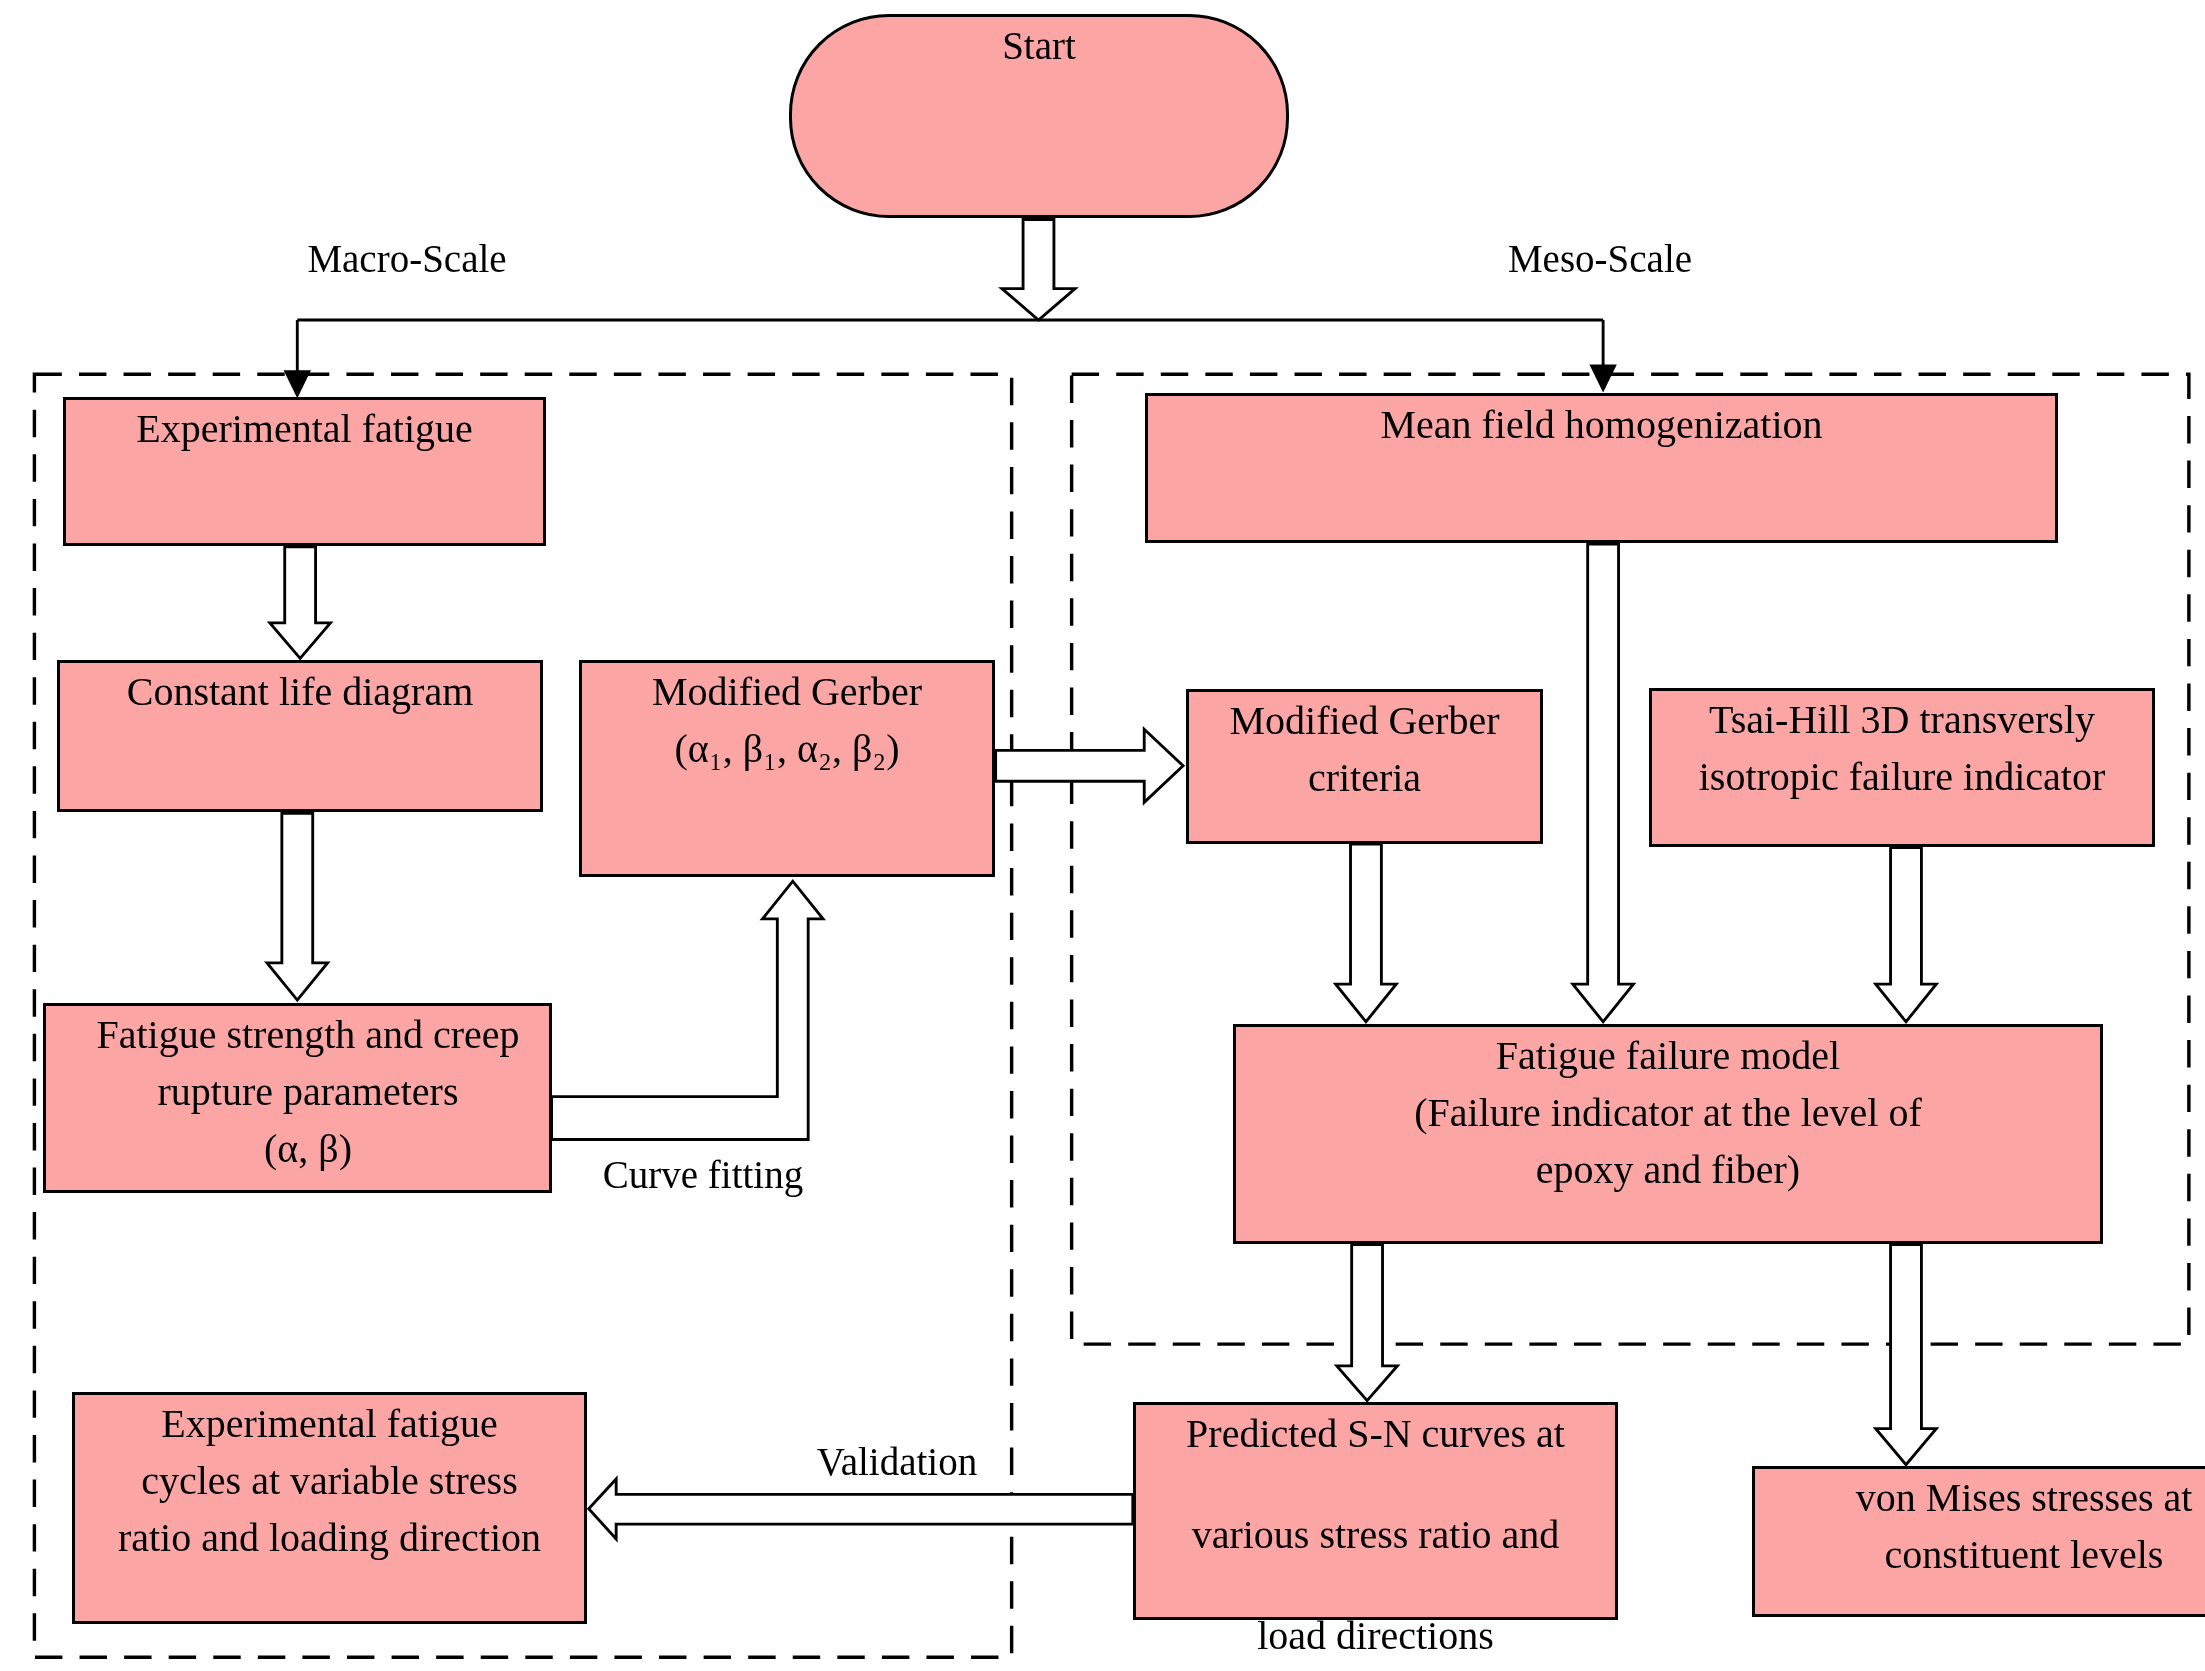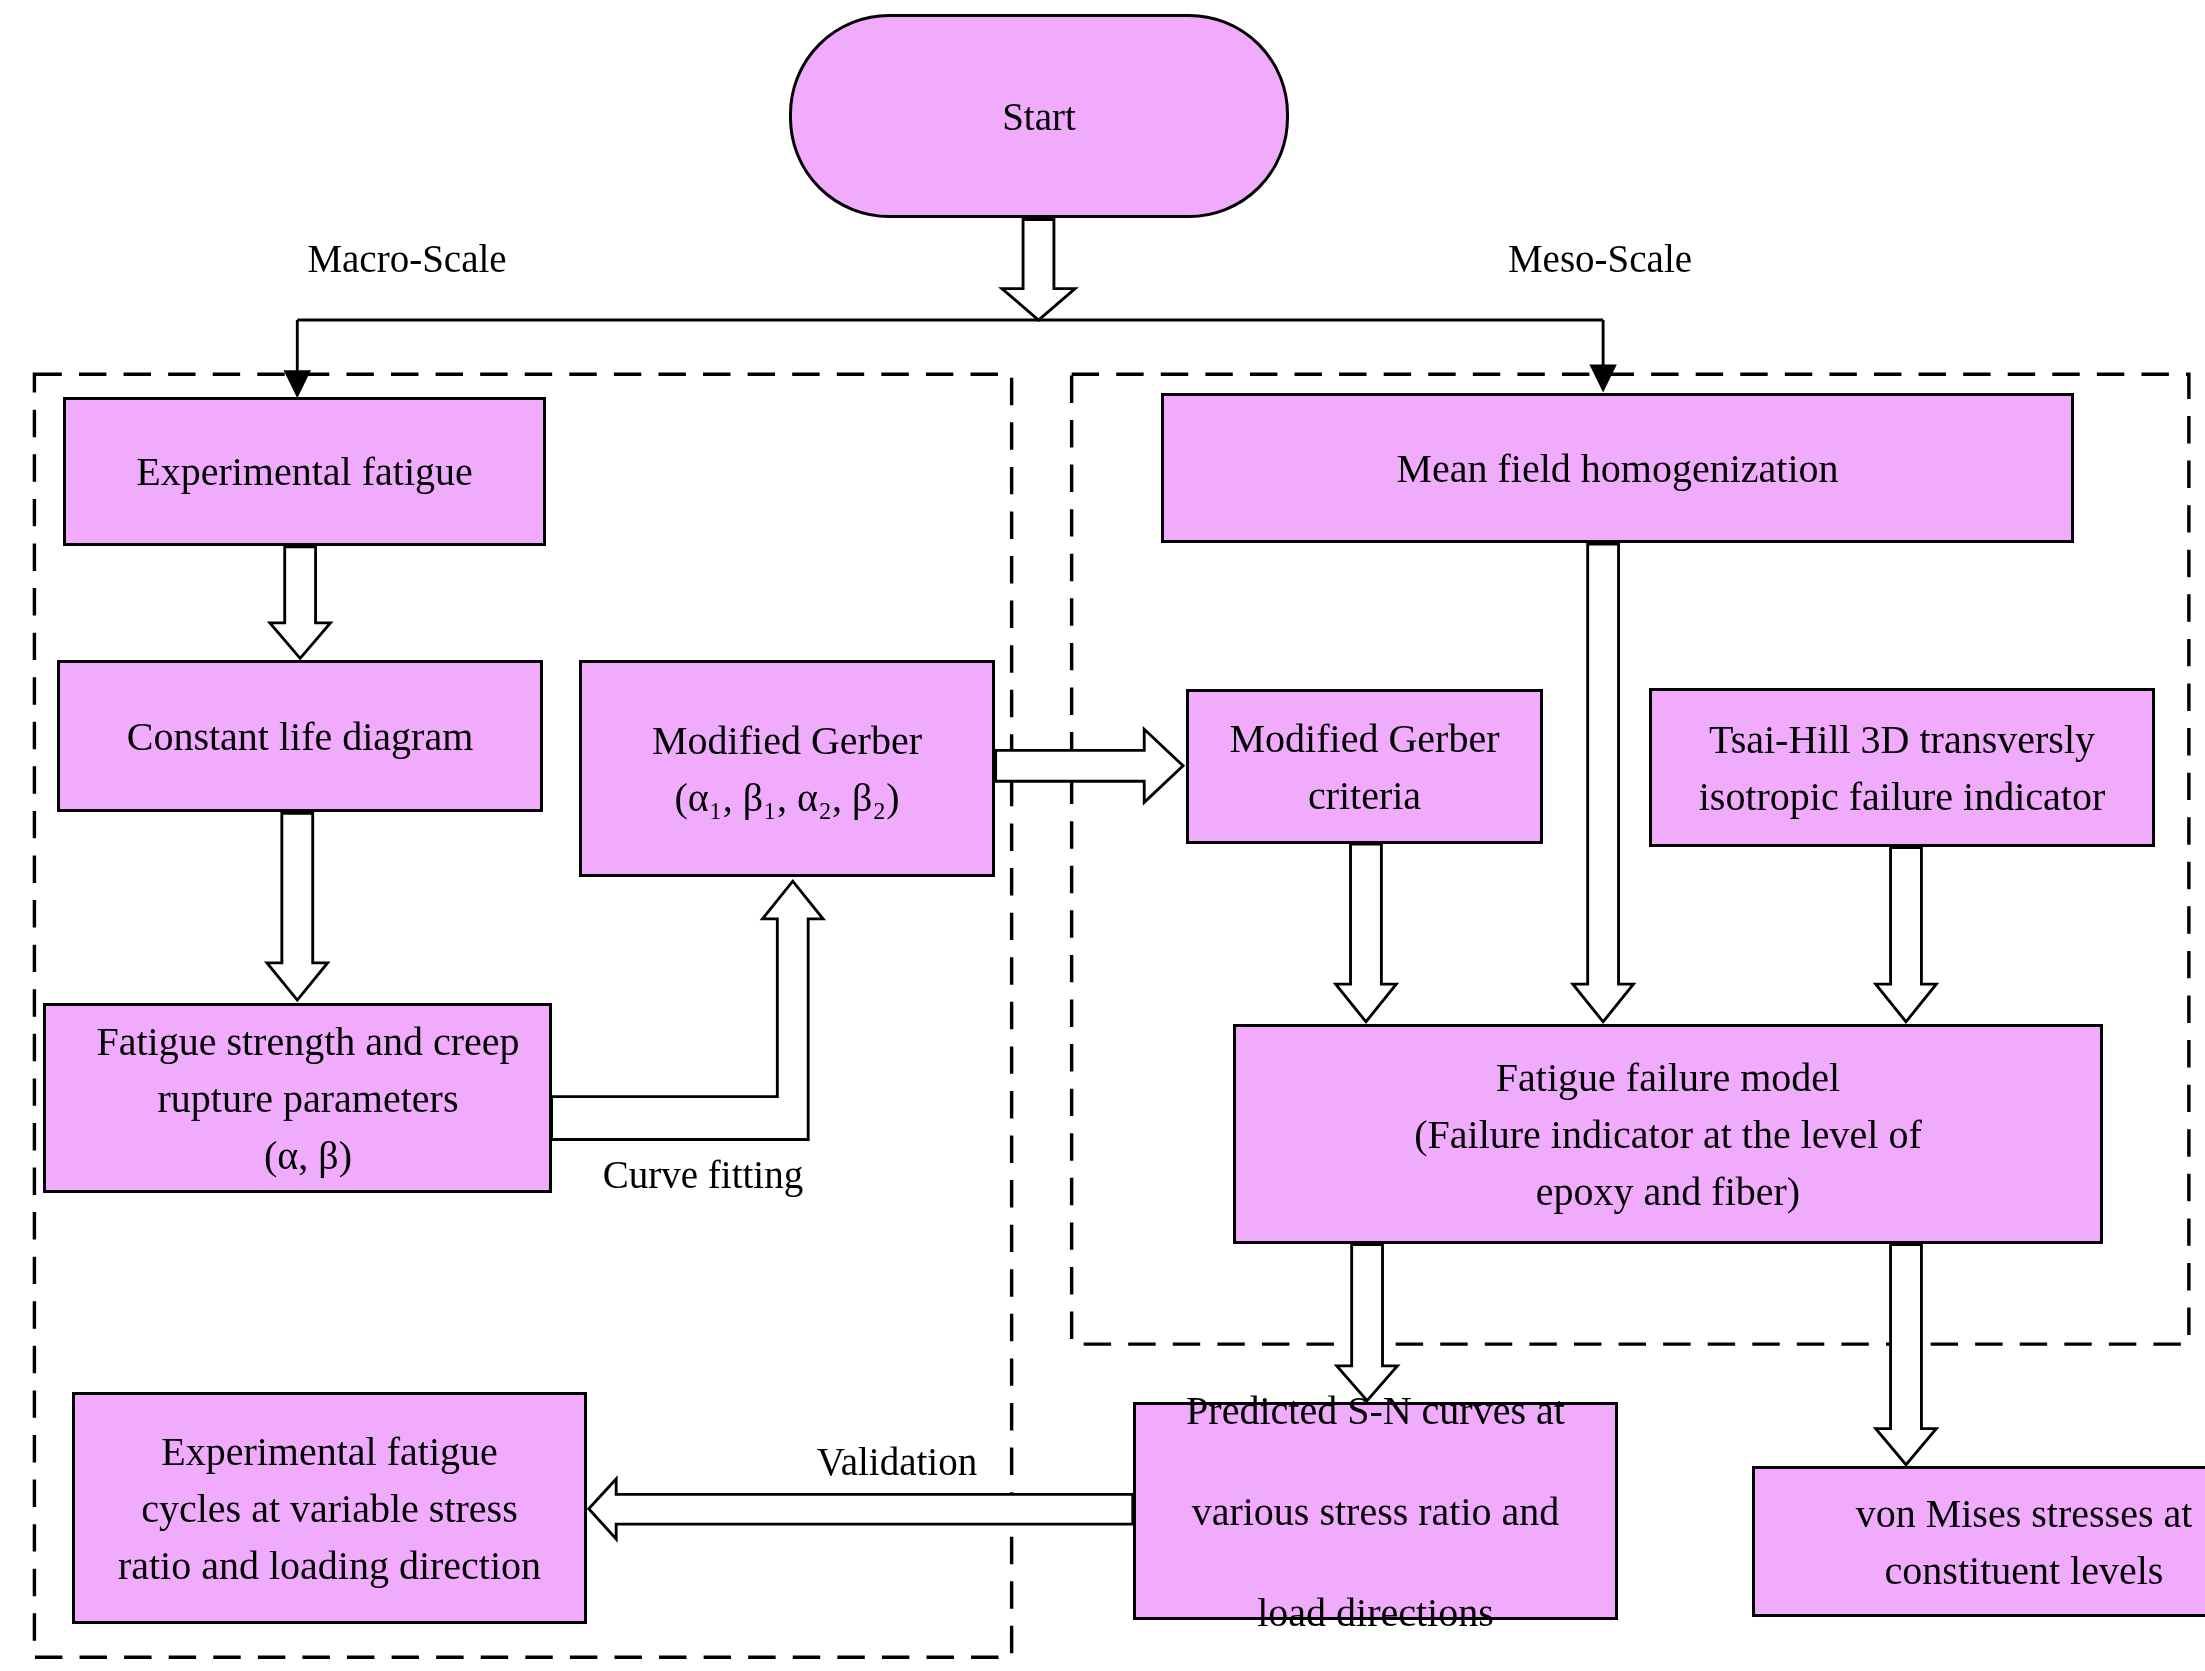--- a/index.html
+++ b/index.html
@@ -1,21 +1,21 @@
 <!DOCTYPE html>
 <html style="font-size:9.1px"><head>
 <meta charset="utf-8">
 <style>
   html,body{margin:0;padding:0;background:#ffffff;}
   body{width:2205px;height:1671px;position:relative;overflow:hidden;
        font-family:"Liberation Serif","DejaVu Serif",serif;color:#000;}
   .canvas{position:absolute;inset:0;}
   svg.wires{position:absolute;left:0;top:0;}
-  .node{position:absolute;background:#f0abfc;border:3.4px solid #000;
-        display:flex;flex-direction:column;align-items:center;justify-content:center;
+  .node{position:absolute;background:#fca5a5;border:3.4px solid #000;
+        display:flex;flex-direction:column;align-items:center;
         text-align:center;font-size:40px;line-height:57px;box-sizing:border-box;}
   .stadium{border-radius:100px;font-size:39px;}
   .freelabel{position:absolute;width:320px;text-align:center;font-size:39px;line-height:46px;}
   .line{white-space:nowrap;}
 </style>
 </head>
 <body>
 
 <div class="canvas">
 
@@ -69,21 +69,21 @@
   </div>
 
   <div class="node" style="left:579px;top:660px;width:416px;height:217px;">
     <div class="line">Modified Gerber</div>
     <div class="line">(α₁, β₁, α₂, β₂)</div>
   </div>
 
   <div class="freelabel" style="left:543px;top:1152px;">Curve fitting</div>
   <div class="freelabel" style="left:737px;top:1439px;">Validation</div>
 
-  <div class="node" style="left:1145px;top:393px;width:913px;height:150px;margin-left:16px;">
+  <div class="node" style="left:1145px;top:393px;width:913px;height:150px;">
     <div class="line">Mean field homogenization</div>
   </div>
 
   <div class="node" style="left:1186px;top:689px;width:357px;height:155px;">
     <div class="line">Modified Gerber</div>
     <div class="line">criteria</div>
   </div>
 
   <div class="node" style="left:1649px;top:688px;width:506px;height:159px;">
     <div class="line">Tsai-Hill 3D transversly</div>

